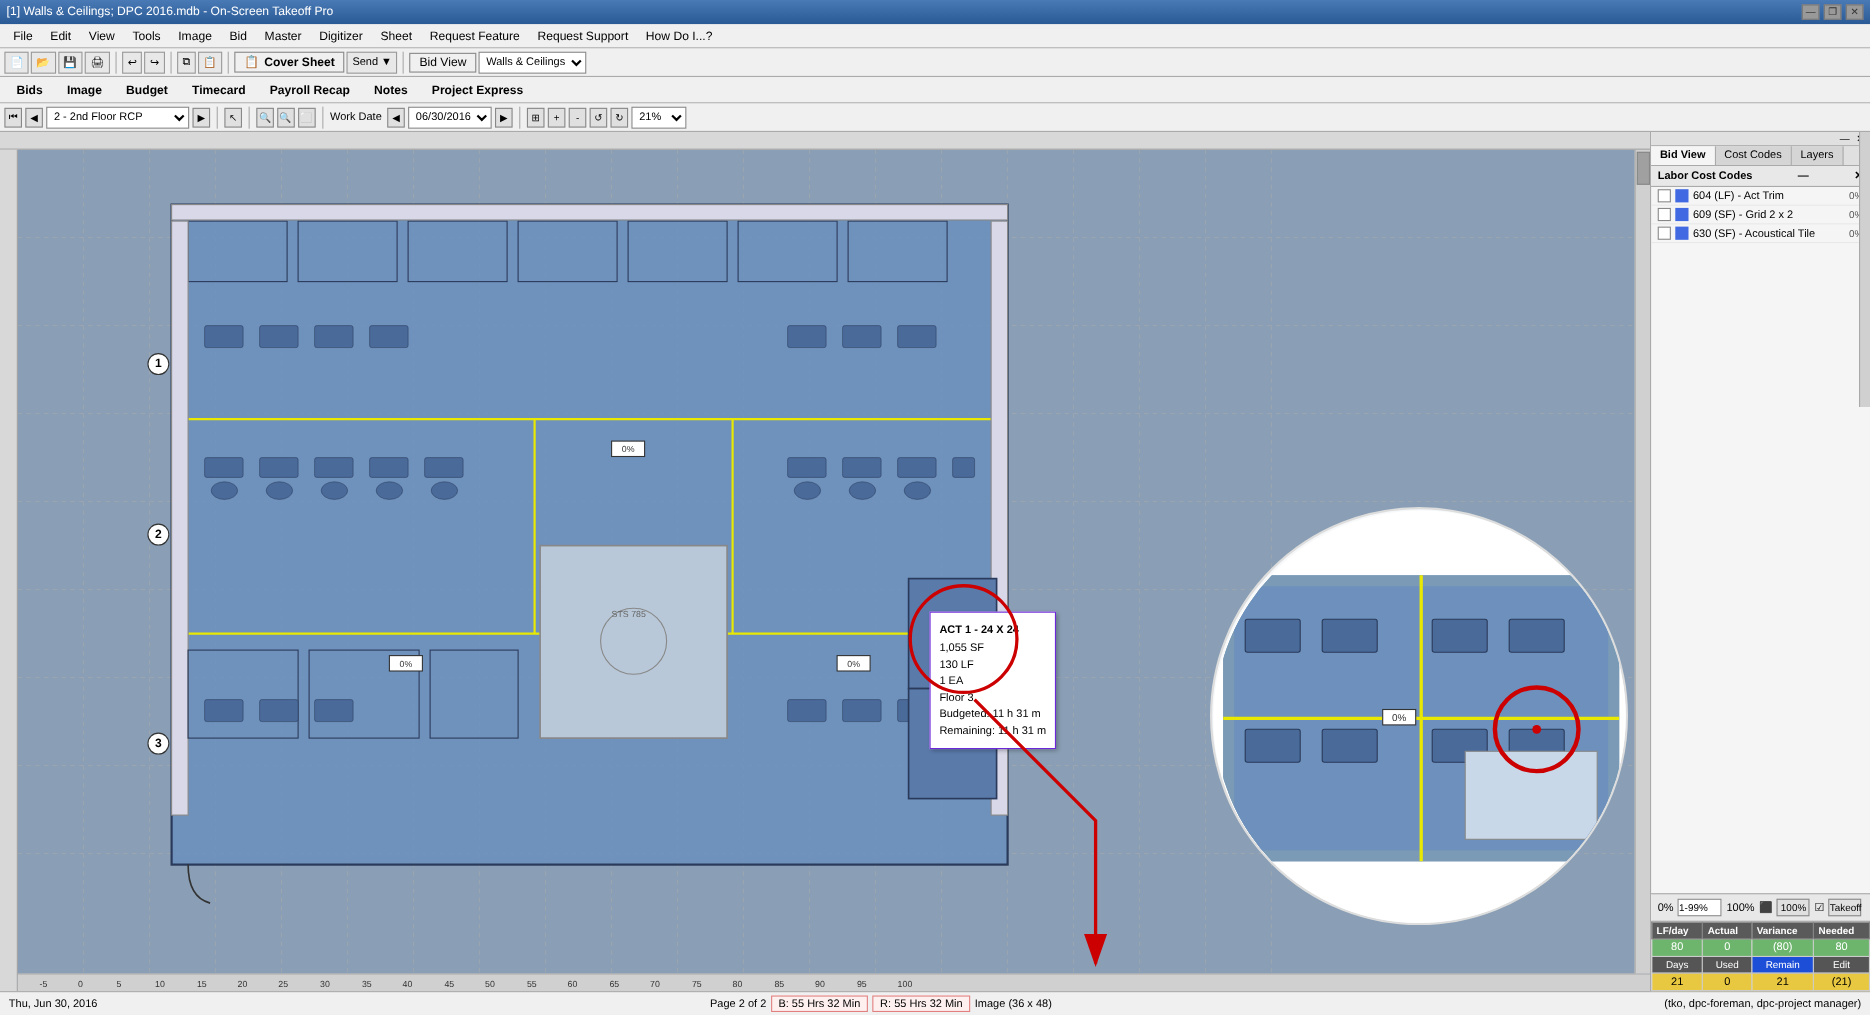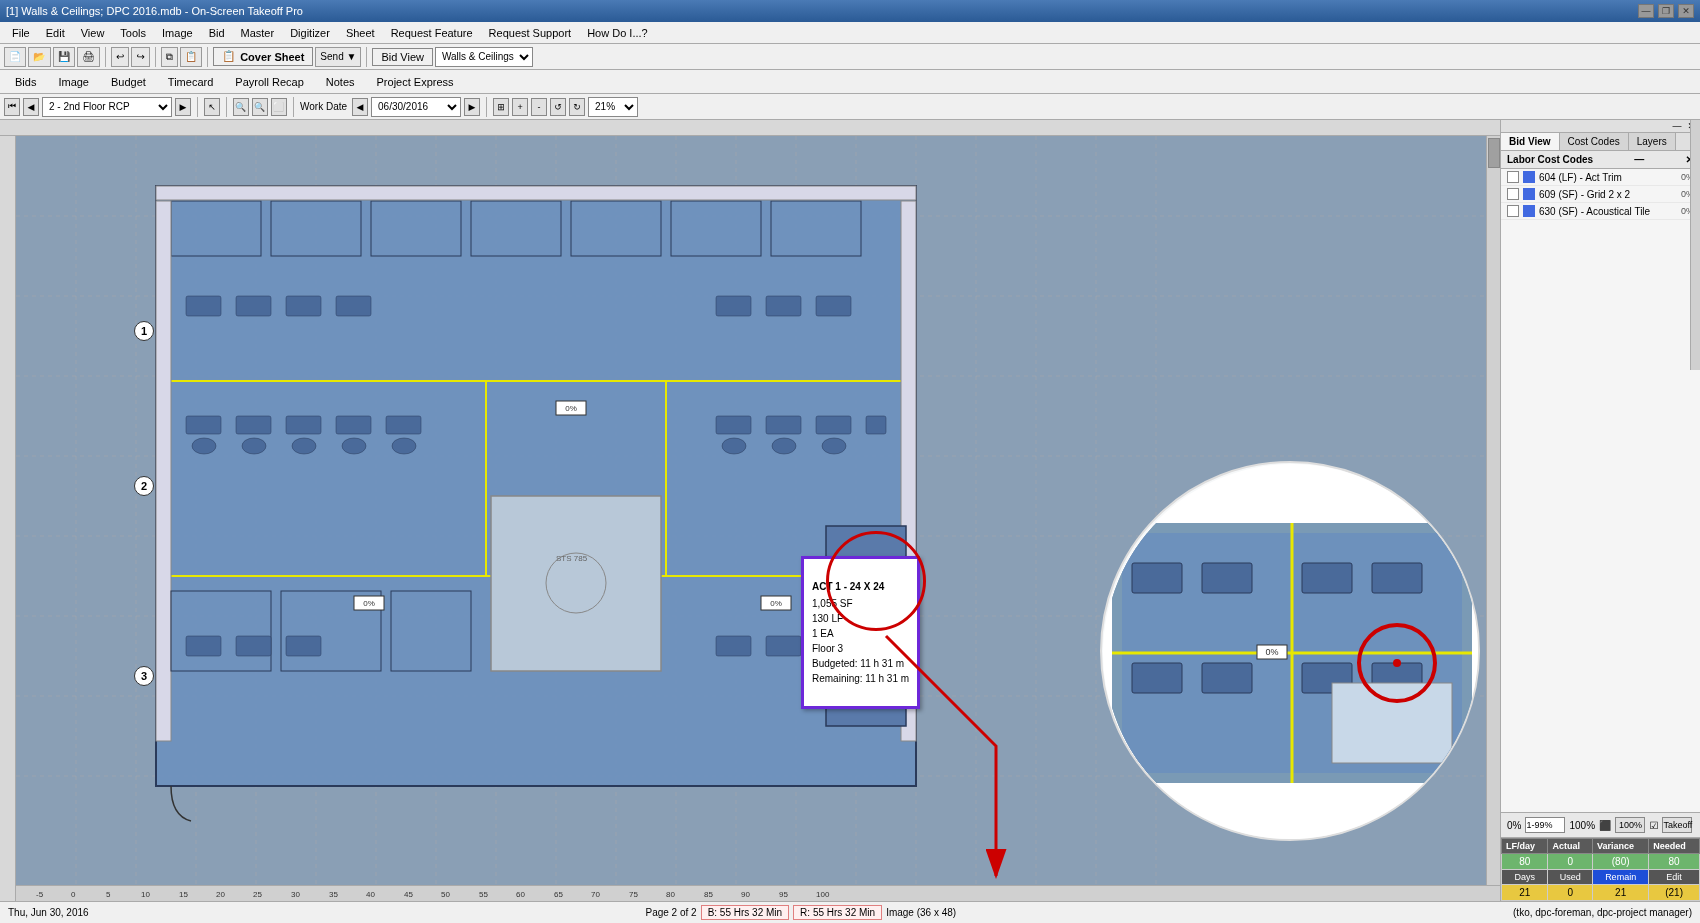--- a/index.html
+++ b/index.html
@@ -44,21 +44,21 @@
       background: #f0f0f0; border: 1px solid #888; padding: 2px 8px;
       font-size: 11px; cursor: pointer;
     }
     .dropdown-toolbar {
       height: 20px; padding: 0 2px; font-size: 10px; border: 1px solid #888; background: white; cursor: pointer;
     }
 
     
     #toolbar2 {
       width: 100%; height: 24px; background: #f0f0f0; border-bottom: 1px solid #aaa;
-      display: flex; align-items: center; padding: 0 4px; gap: 0;
+      display: flex; align-items: center; padding: 0 4px; gap: 0; font-weight: bold;
     }
     .tab-btn {
       padding: 3px 10px; font-size: 11px; cursor: pointer; border: 1px solid transparent;
       background: transparent; color: #000;
     }
 
     
     #toolbar3 {
       width: 100%; height: 26px; background: #f0f0f0; border-bottom: 1px solid #aaa;
       display: flex; align-items: center; padding: 0 4px; gap: 3px;
@@ -67,21 +67,21 @@
       width: 16px; height: 18px; background: #e0e0e0; border: 1px solid #888;
       cursor: pointer; display: flex; align-items: center; justify-content: center; font-size: 9px;
     }
     .floor-dropdown {
       height: 20px; width: 130px; font-size: 10px; border: 1px solid #888; background: white; cursor: pointer; padding: 0 2px;
     }
     .zoom-dropdown {
       height: 20px; width: 50px; font-size: 10px; border: 1px solid #888; background: white; cursor: pointer; padding: 0 2px;
     }
     .date-dropdown {
-      height: 20px; width: 90px; font-size: 10px; border: 1px solid #888; background: white; cursor: pointer; padding: 0 2px;
+      height: 20px; width: 76px; font-size: 10px; border: 1px solid #888; background: white; cursor: pointer; padding: 0 2px;
     }
 
     
     #main-area {
       display: flex; width: 100%; height: calc(923px - 22px - 22px - 26px - 24px - 26px - 22px);
     }
 
     
     #canvas-area {
       flex: 1; background: #888; overflow: hidden; position: relative;
@@ -147,23 +147,24 @@
     
     .magnifier {
       position: absolute; width: 380px; height: 380px;
       border-radius: 50%; background: rgba(255,255,255,0.92);
       border: 2px solid #ddd; overflow: hidden;
       right: 20px; bottom: 60px;
     }
 
     
     .tooltip-box {
-      position: absolute; background: white; border: 3px solid #6d28d9;
-      padding: 20px 8px; font-size: 10px; line-height: 1.5;
+      position: absolute; background: white; border: 1px solid #6d28d9;
+      padding: 8px 8px; font-size: 10px; line-height: 1.5;
       box-shadow: 2px 2px 4px rgba(0,0,0,0.3);
+      margin-left: 44px;
     }
 
     
     .red-circle {
       position: absolute; border: 3px solid #cc0000; border-radius: 50%;
       pointer-events: none;
     }
 
     
     .arrow-svg {

